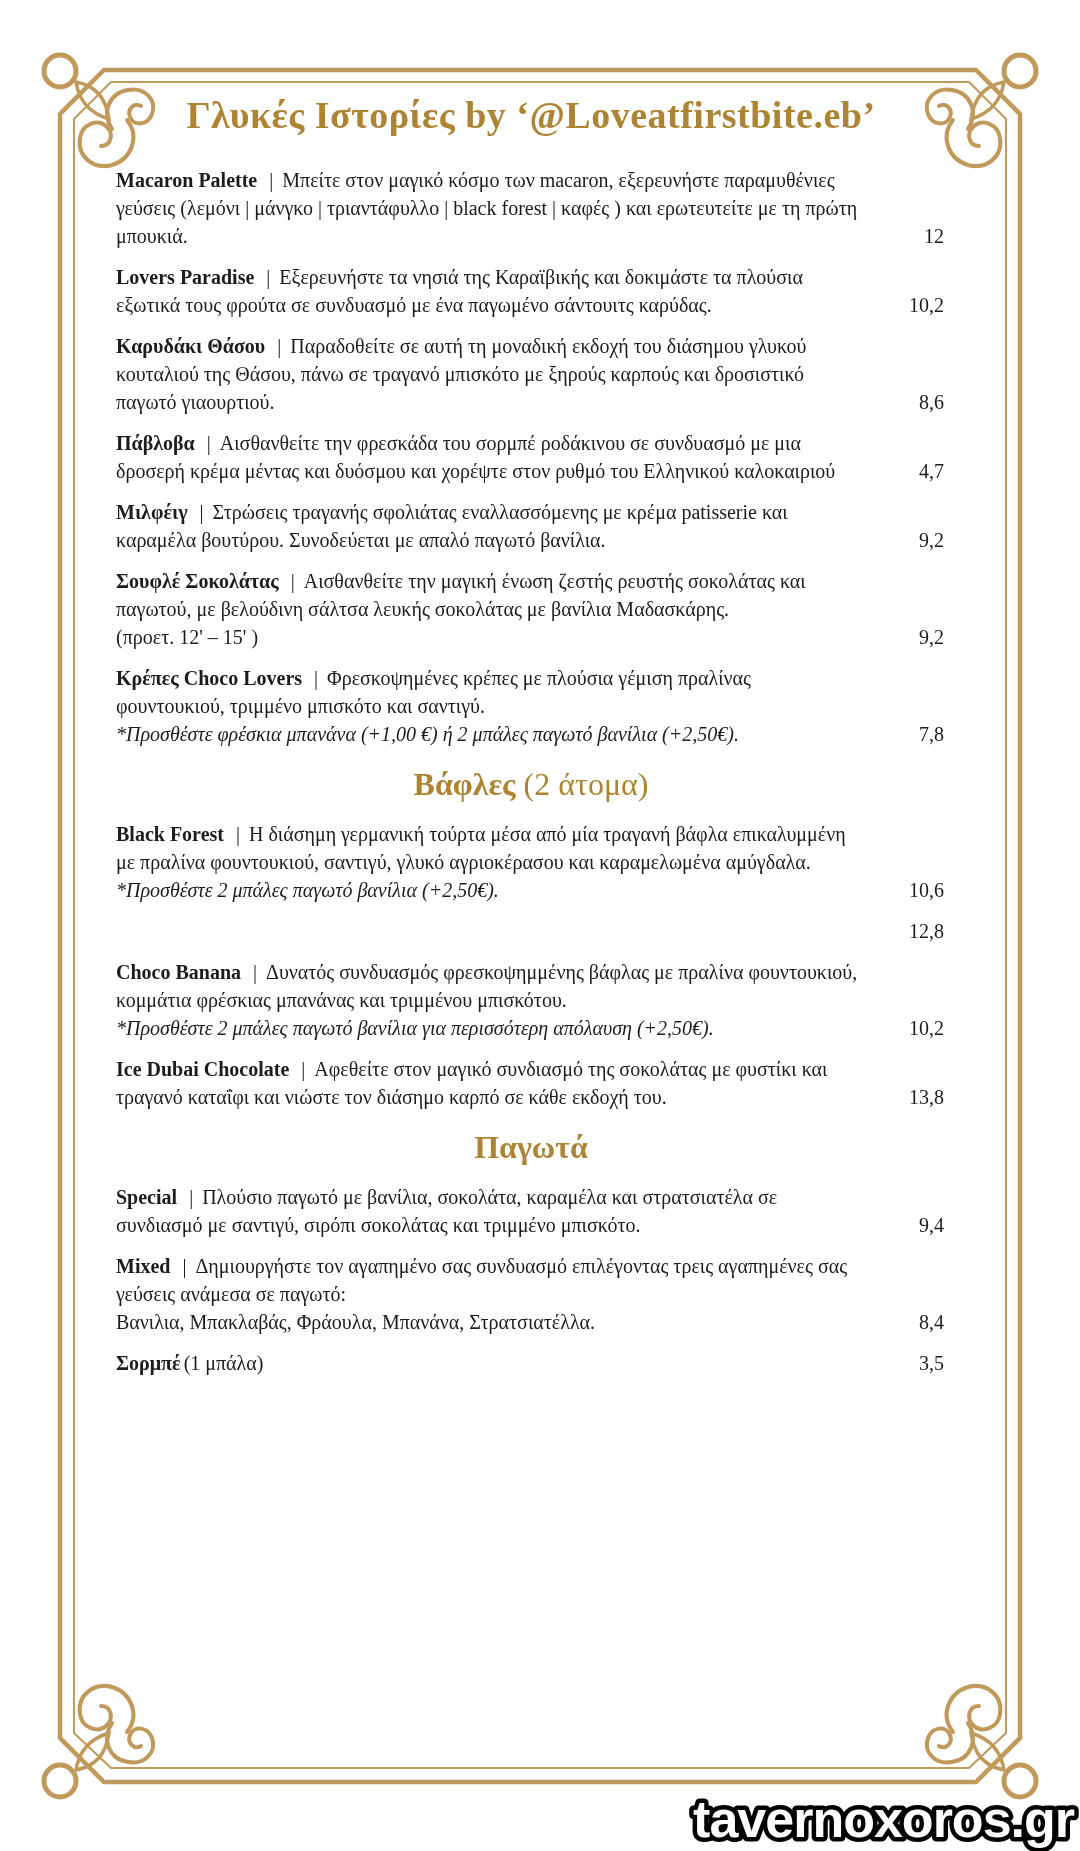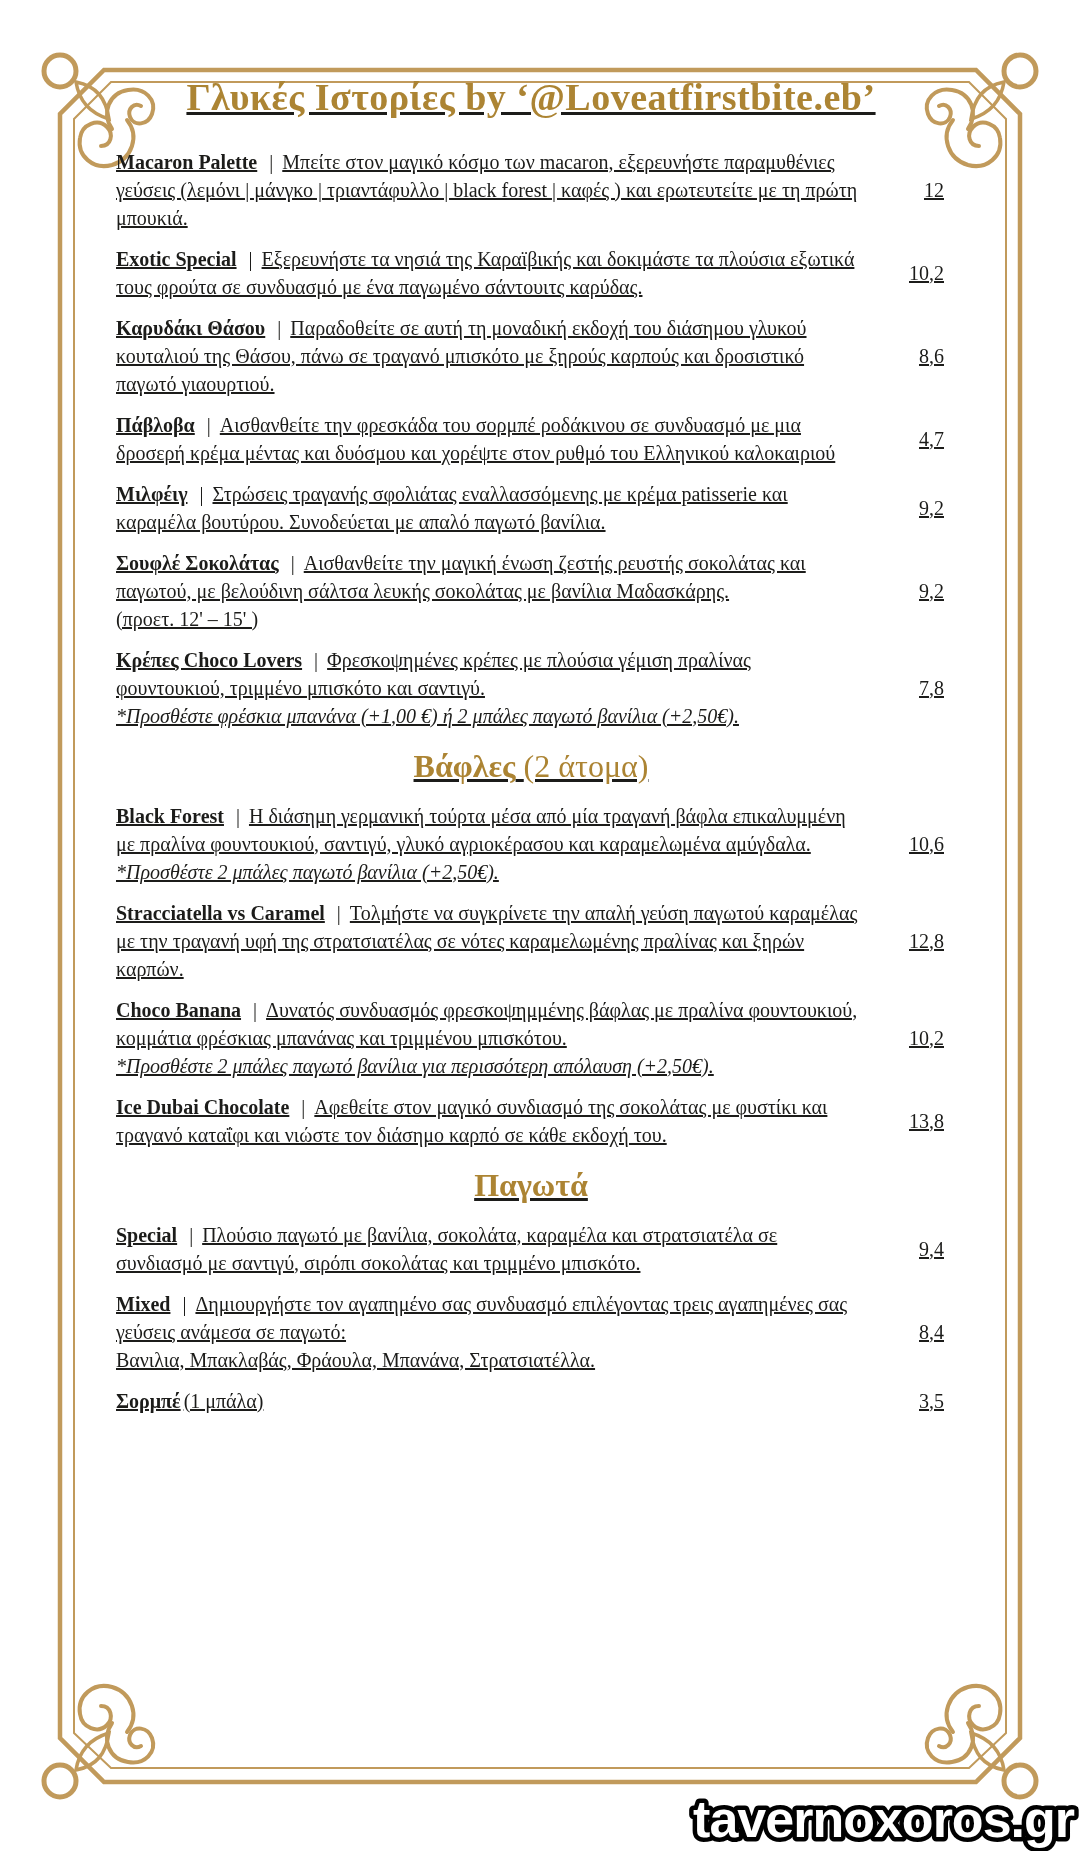--- a/index.html
+++ b/index.html
@@ -1,26 +1,26 @@
 <!DOCTYPE html>
 <html><head>
 <meta charset="utf-8">
 <style>
   html,body{margin:0;padding:0;background:#fff;}
   .page{
     position:relative;width:1080px;height:1851px;background:#ffffff;
     font-family:"Liberation Serif","DejaVu Serif",serif;color:#1c1c1a;overflow:hidden;
   }
   .frame{position:absolute;left:0;top:0;}
-  .content{position:absolute;left:116px;top:74px;width:830px;text-decoration:underline;}
+  .content{position:absolute;left:116px;top:92px;width:830px;}
   .title{
     font-size:38px;line-height:1.25;font-weight:bold;color:#AC8433;
     text-align:center;margin:0 0 26px 0;letter-spacing:.5px;
   }
-  .item{display:flex;align-items:center;margin-bottom:13px;font-size:20px;line-height:28px;}
+  .item{display:flex;align-items:flex-end;margin-bottom:13px;font-size:20px;line-height:28px;}
   .item-text{width:742px;}
   .name{font-weight:bold;margin-right:3px;}
   .sep{padding:0 9px;}
   .sep:empty{display:none;}
   .inote{font-style:italic;}
   .note{font-style:italic;}
   .note:empty,.extra:empty{display:none;}
   .price{flex:1;text-align:right;padding-right:2px;}
   .section-heading{
     font-size:32px;line-height:1.25;color:#AC8433;text-align:center;
@@ -51,21 +51,21 @@
   <div class="content">
 
     <h1 class="title">Γλυκές Ιστορίες by ‘@Loveatfirstbite.eb’</h1>
 
     <section>
       <div class="item">
         <div class="item-text"><span class="name">Macaron Palette</span><span class="sep">|</span><span class="desc">Μπείτε στον μαγικό κόσμο των macaron, εξερευνήστε παραμυθένιες γεύσεις (λεμόνι | μάνγκο | τριαντάφυλλο | black forest | καφές ) και ερωτευτείτε με τη πρώτη μπουκιά.</span></div>
         <div class="price">12</div>
       </div>
       <div class="item">
-        <div class="item-text"><span class="name">Exotic Special</span><span class="sep">|</span><span class="desc">Εξερευνήστε τα νησιά της Καραϊβικής και δοκιμάστε τα πλούσια εξωτικά τους φρούτα σε συνδυασμό με ένα παγωμένο σάντουιτς καρύδας.</span></div>
+        <div class="item-text"><span class="name">Lovers Paradise</span><span class="sep">|</span><span class="desc">Εξερευνήστε τα νησιά της Καραϊβικής και δοκιμάστε τα πλούσια εξωτικά τους φρούτα σε συνδυασμό με ένα παγωμένο σάντουιτς καρύδας.</span></div>
         <div class="price">10,2</div>
       </div>
       <div class="item">
         <div class="item-text"><span class="name">Καρυδάκι Θάσου</span><span class="sep">|</span><span class="desc">Παραδοθείτε σε αυτή τη μοναδική εκδοχή του διάσημου γλυκού κουταλιού της Θάσου, πάνω σε τραγανό μπισκότο με ξηρούς καρπούς και δροσιστικό παγωτό γιαουρτιού.</span></div>
         <div class="price">8,6</div>
       </div>
       <div class="item">
         <div class="item-text"><span class="name">Πάβλοβα</span><span class="sep">|</span><span class="desc">Αισθανθείτε την φρεσκάδα του σορμπέ ροδάκινου σε συνδυασμό με μια δροσερή κρέμα μέντας και δυόσμου και χορέψτε στον ρυθμό του Ελληνικού καλοκαιριού</span></div>
         <div class="price">4,7</div>
       </div>
@@ -88,21 +88,20 @@
     </section>
 
     <h2 class="section-heading"><span class="sh-bold">Βάφλες</span> <span class="sh-note">(2 άτομα)</span></h2>
 
     <section>
       <div class="item">
         <div class="item-text"><span class="name">Black Forest</span><span class="sep">|</span><span class="desc">Η διάσημη γερμανική τούρτα μέσα από μία τραγανή βάφλα επικαλυμμένη με πραλίνα φουντουκιού, σαντιγύ, γλυκό αγριοκέρασου και καραμελωμένα αμύγδαλα.</span><span class="inote"> *Προσθέστε 2 μπάλες παγωτό βανίλια (+2,50€).</span></div>
         <div class="price">10,6</div>
       </div>
       <div class="item">
-        <div class="item-text"><span class="name">Stracciatella vs Caramel</span><span class="sep">|</span><span class="desc">Τολμήστε να συγκρίνετε την απαλή γεύση παγωτού καραμέλας με την τραγανή υφή της στρατσιατέλας σε νότες καραμελωμένης πραλίνας και ξηρών καρπών.</span></div>
         <div class="price">12,8</div>
       </div>
       <div class="item">
         <div class="item-text"><span class="name">Choco Banana</span><span class="sep">|</span><span class="desc">Δυνατός συνδυασμός φρεσκοψημμένης βάφλας με πραλίνα φουντουκιού, κομμάτια φρέσκιας μπανάνας και τριμμένου μπισκότου.</span>
           <div class="note">*Προσθέστε 2 μπάλες παγωτό βανίλια για περισσότερη απόλαυση (+2,50€).</div>
         </div>
         <div class="price">10,2</div>
       </div>
       <div class="item">
         <div class="item-text"><span class="name">Ice Dubai Chocolate</span><span class="sep">|</span><span class="desc">Αφεθείτε στον μαγικό συνδιασμό της σοκολάτας με φυστίκι και τραγανό καταΐφι και νιώστε τον διάσημο καρπό σε κάθε εκδοχή του.</span></div>

